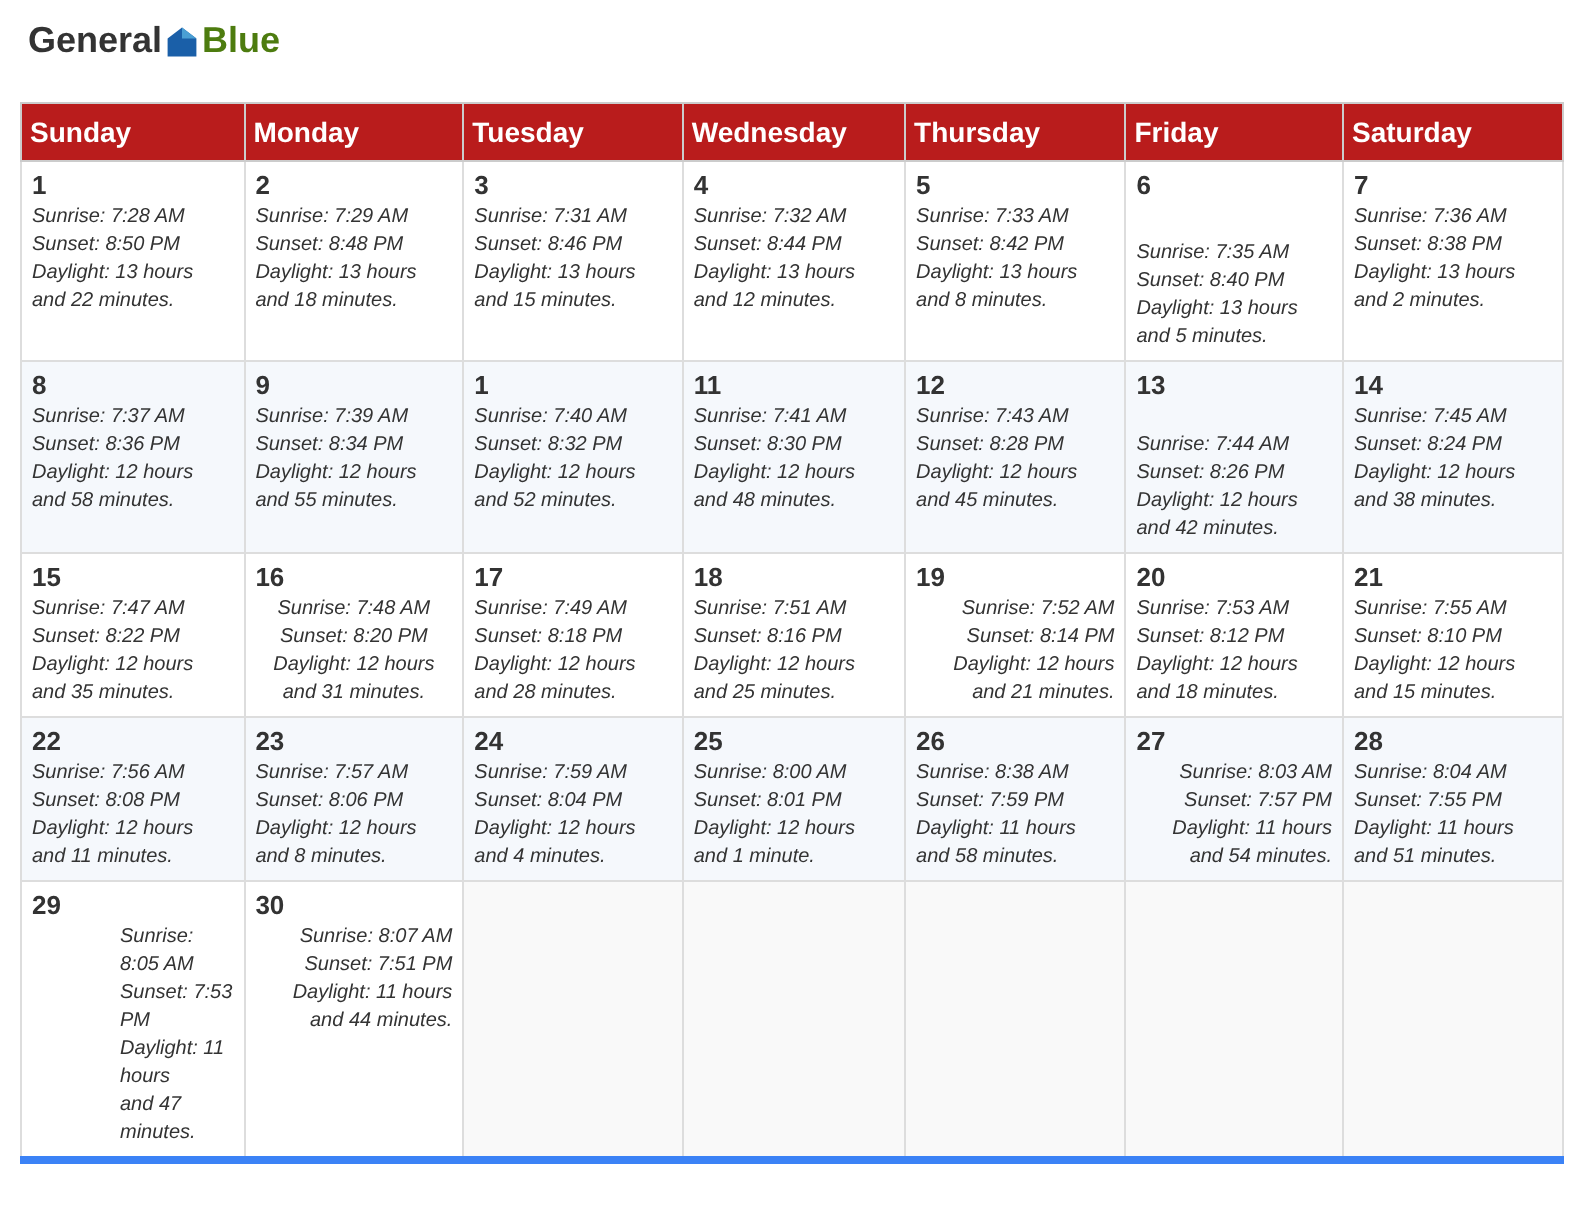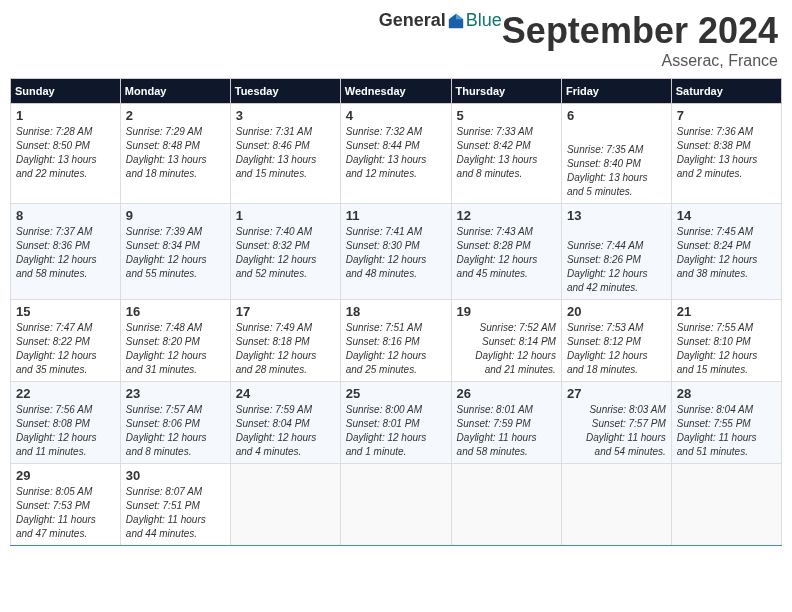--- a/index.html
+++ b/index.html
@@ -5,39 +5,39 @@
     * { box-sizing: border-box; margin: 0; padding: 0; }
     body {
       font-family: Arial, sans-serif;
       background: #fff;
       width: 792px;
       min-height: 612px;
       padding: 10px;
     }
     .header-area {
       display: flex;
-      justify-content: flex-end;
+      justify-content: space-between;
       align-items: flex-start;
-      margin-bottom: 8px;
+      margin-bottom: 20px;
       padding: 0 4px;
     }
     .logo {
       display: flex;
       flex-direction: column;
       align-items: flex-start;
     }
     .logo-text {
       display: flex;
       align-items: center;
       font-size: 20px;
       font-weight: bold;
       color: #333;
     }
     .logo-general { color: #333; font-size: 18px; font-weight: bold; }
-    .logo-blue { color: #0f766e; font-size: 18px; font-weight: normal; }
+    .logo-blue { color: #4d7c0f; font-size: 18px; font-weight: bold; }
     .logo-icon {
       width: 18px;
       height: 18px;
       margin: 0 1px;
     }
     .month-title {
       text-align: right;
     }
     .month-title h1 {
       font-size: 36px;
@@ -48,25 +48,25 @@
       font-size: 16px;
       font-weight: normal;
       color: #555;
     }
     .calendar {
       width: 100%;
       border-collapse: collapse;
       font-size: 11px;
     }
     .calendar th {
-      background: #0f172a;
+      background: #b91c1c;
       color: #fff;
       padding: 6px 4px;
       text-align: left;
-      font-size: 11px;
+      font-size: 14px;
       font-weight: bold;
       border: 1px solid #ccc;
     }
     .calendar td {
       vertical-align: top;
       border: 1px solid #ddd;
       padding: 4px 5px;
       width: 113px;
       min-height: 80px;
       background: #fff;
@@ -84,41 +84,37 @@
     .day-info {
       font-size: 10px;
       color: #333;
       line-height: 1.4;
       font-style: italic;
     }
     .empty-cell {
       background: #f9f9f9 !important;
     }
     .last-row td {
-      border-bottom: 1px solid #3b82f6;
+      border-bottom: 4px solid #3b82f6;
     }
   </style>
 </head>
 <body>
 
 <div class="header-area">
   <div class="logo">
     <div class="logo-text">
       <span class="logo-general">General</span>
       <svg class="logo-icon" viewBox="0 0 20 20">
         <path d="M10 2 L18 8 L18 18 L2 18 L2 8 Z" fill="#1a5fa8"></path>
         <path d="M10 2 L18 8 L10 8 Z" fill="#4a9fd4"></path>
       </svg>
       <span class="logo-blue">Blue</span>
     </div>
   </div>
-  <div class="month-title">
-    <h1>September 2024</h1>
-    <h2>Asserac, France</h2>
-  </div>
 </div>
 
 <table class="calendar">
   <thead>
     <tr>
     <th>Sunday</th>
         <th>Monday</th>
         <th>Tuesday</th>
         <th>Wednesday</th>
         <th>Thursday</th>
@@ -232,21 +228,21 @@
       <tr>
         <td>
           <span class="day-num">15</span>
           <div class="day-info" style="white-space: pre-line;">Sunrise: 7:47 AM
 Sunset: 8:22 PM
 Daylight: 12 hours
 and 35 minutes.</div>
         </td>
         <td>
           <span class="day-num">16</span>
-          <div class="day-info" style="white-space: pre-line;">Sunrise: 7:48 AM
+          <div class="day-info" style="white-space: pre-line; text-align: center;">Sunrise: 7:48 AM
 Sunset: 8:20 PM
 Daylight: 12 hours
 and 31 minutes.</div>
         </td>
         <td>
           <span class="day-num">17</span>
           <div class="day-info" style="white-space: pre-line;">Sunrise: 7:49 AM
 Sunset: 8:18 PM
 Daylight: 12 hours
 and 28 minutes.</div>
@@ -304,21 +300,21 @@
         </td>
         <td>
           <span class="day-num">25</span>
           <div class="day-info" style="white-space: pre-line;">Sunrise: 8:00 AM
 Sunset: 8:01 PM
 Daylight: 12 hours
 and 1 minute.</div>
         </td>
         <td>
           <span class="day-num">26</span>
-          <div class="day-info" style="white-space: pre-line;">Sunrise: 8:01 AM
+          <div class="day-info" style="white-space: pre-line;">Sunrise: 8:38 AM
 Sunset: 7:59 PM
 Daylight: 11 hours
 and 58 minutes.</div>
         </td>
         <td>
           <span class="day-num">27</span>
           <div class="day-info" style="white-space: pre-line; text-align: right;">Sunrise: 8:03 AM
 Sunset: 7:57 PM
 Daylight: 11 hours
 and 54 minutes.</div>
@@ -327,28 +323,28 @@
           <span class="day-num">28</span>
           <div class="day-info" style="white-space: pre-line;">Sunrise: 8:04 AM
 Sunset: 7:55 PM
 Daylight: 11 hours
 and 51 minutes.</div>
         </td>
       </tr>
       <tr class="last-row">
         <td>
           <span class="day-num">29</span>
-          <div class="day-info" style="white-space: pre-line;">Sunrise: 8:05 AM
+          <div class="day-info" style="white-space: pre-line; margin-left: 44px;">Sunrise: 8:05 AM
 Sunset: 7:53 PM
 Daylight: 11 hours
 and 47 minutes.</div>
         </td>
         <td>
           <span class="day-num">30</span>
-          <div class="day-info" style="white-space: pre-line;">Sunrise: 8:07 AM
+          <div class="day-info" style="white-space: pre-line; text-align: right;">Sunrise: 8:07 AM
 Sunset: 7:51 PM
 Daylight: 11 hours
 and 44 minutes.</div>
         </td>
         <td class="empty-cell"></td>
         <td class="empty-cell"></td>
         <td class="empty-cell"></td>
         <td class="empty-cell"></td>
         <td class="empty-cell"></td>
       </tr>

